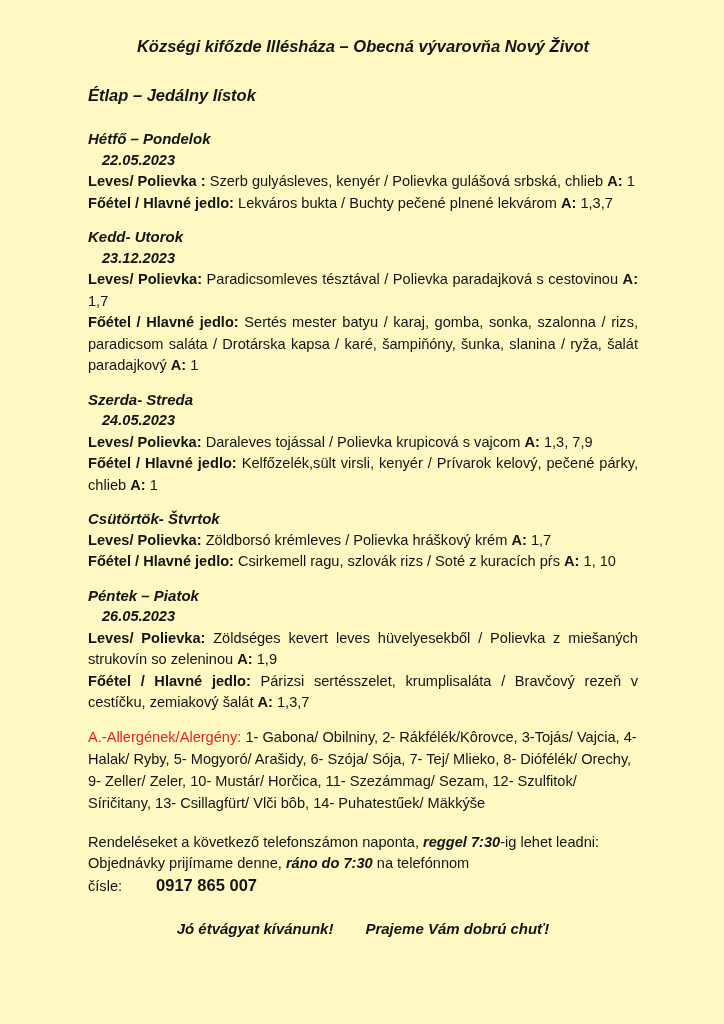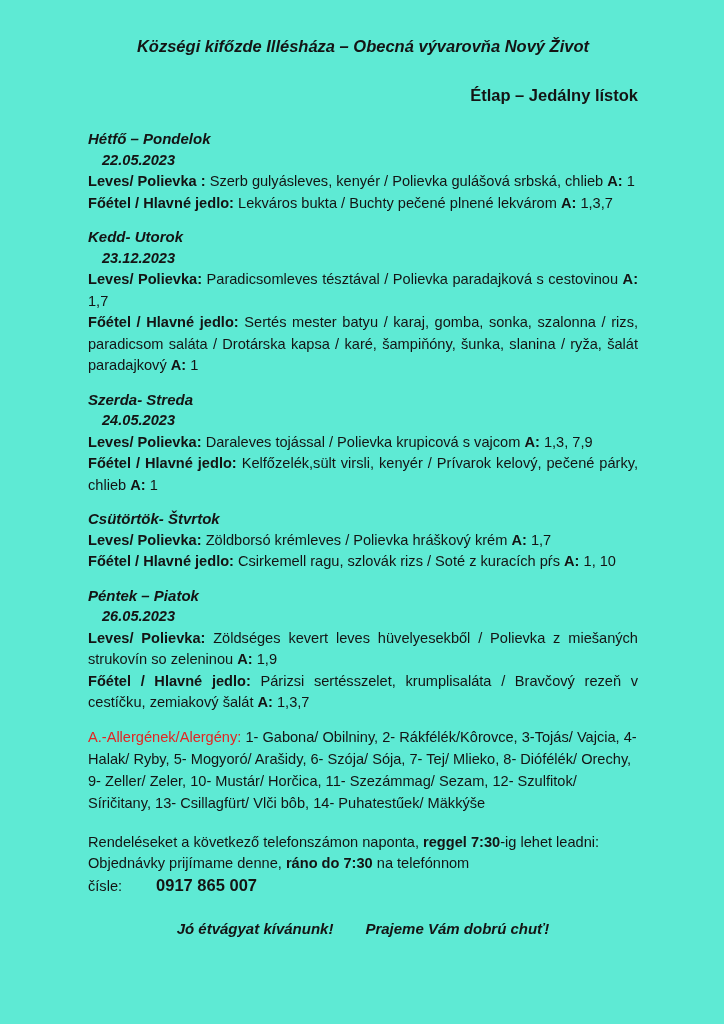--- a/index.html
+++ b/index.html
@@ -6,35 +6,36 @@
   body {
     width: 724px; height: 1024px;
     font-family: "Liberation Sans", sans-serif;
     color: #141414;
     overflow: hidden;
   }
   .page {
     box-sizing: border-box;
     width: 724px; height: 1024px;
     padding: 36px 86px 0 88px;
-    background: #5eead4;
+    background: #fef9c3;
   }
   .doc-title {
     margin: 0 0 29px 0;
     text-align: center;
     font-size: 16.5px;
     font-weight: bold;
     font-style: italic;
     line-height: 20px;
   }
   .doc-subtitle {
     margin: 0 0 23px 0;
-    text-align: right;
+    text-align: left;
     font-size: 16.5px;
     font-weight: bold;
+    font-style: italic;
     line-height: 20px;
   }
   .day { margin: 0 0 12px 0; }
   .day-heading {
     margin: 0;
     font-size: 15px;
     font-weight: bold;
     font-style: italic;
     line-height: 21.5px;
   }
@@ -58,21 +59,21 @@
     font-size: 14.6px;
     line-height: 22px;
   }
   .allergens .red-label { color: #e32522; margin-top: 10px; }
   .ordering { margin: 10px 0 0 0; }
   .ordering p {
     margin: 0;
     font-size: 14.6px;
     line-height: 21.5px;
   }
-  .ordering .b { font-weight: bold; }
+  .ordering .b { font-weight: bold; font-style: italic; }
   .phone-number {
     font-weight: bold;
     font-size: 16.5px;
     margin-left: 34px;
     white-space: nowrap;
   }
   .closing {
     margin-top: 23px;
     display: flex;
     justify-content: center;

